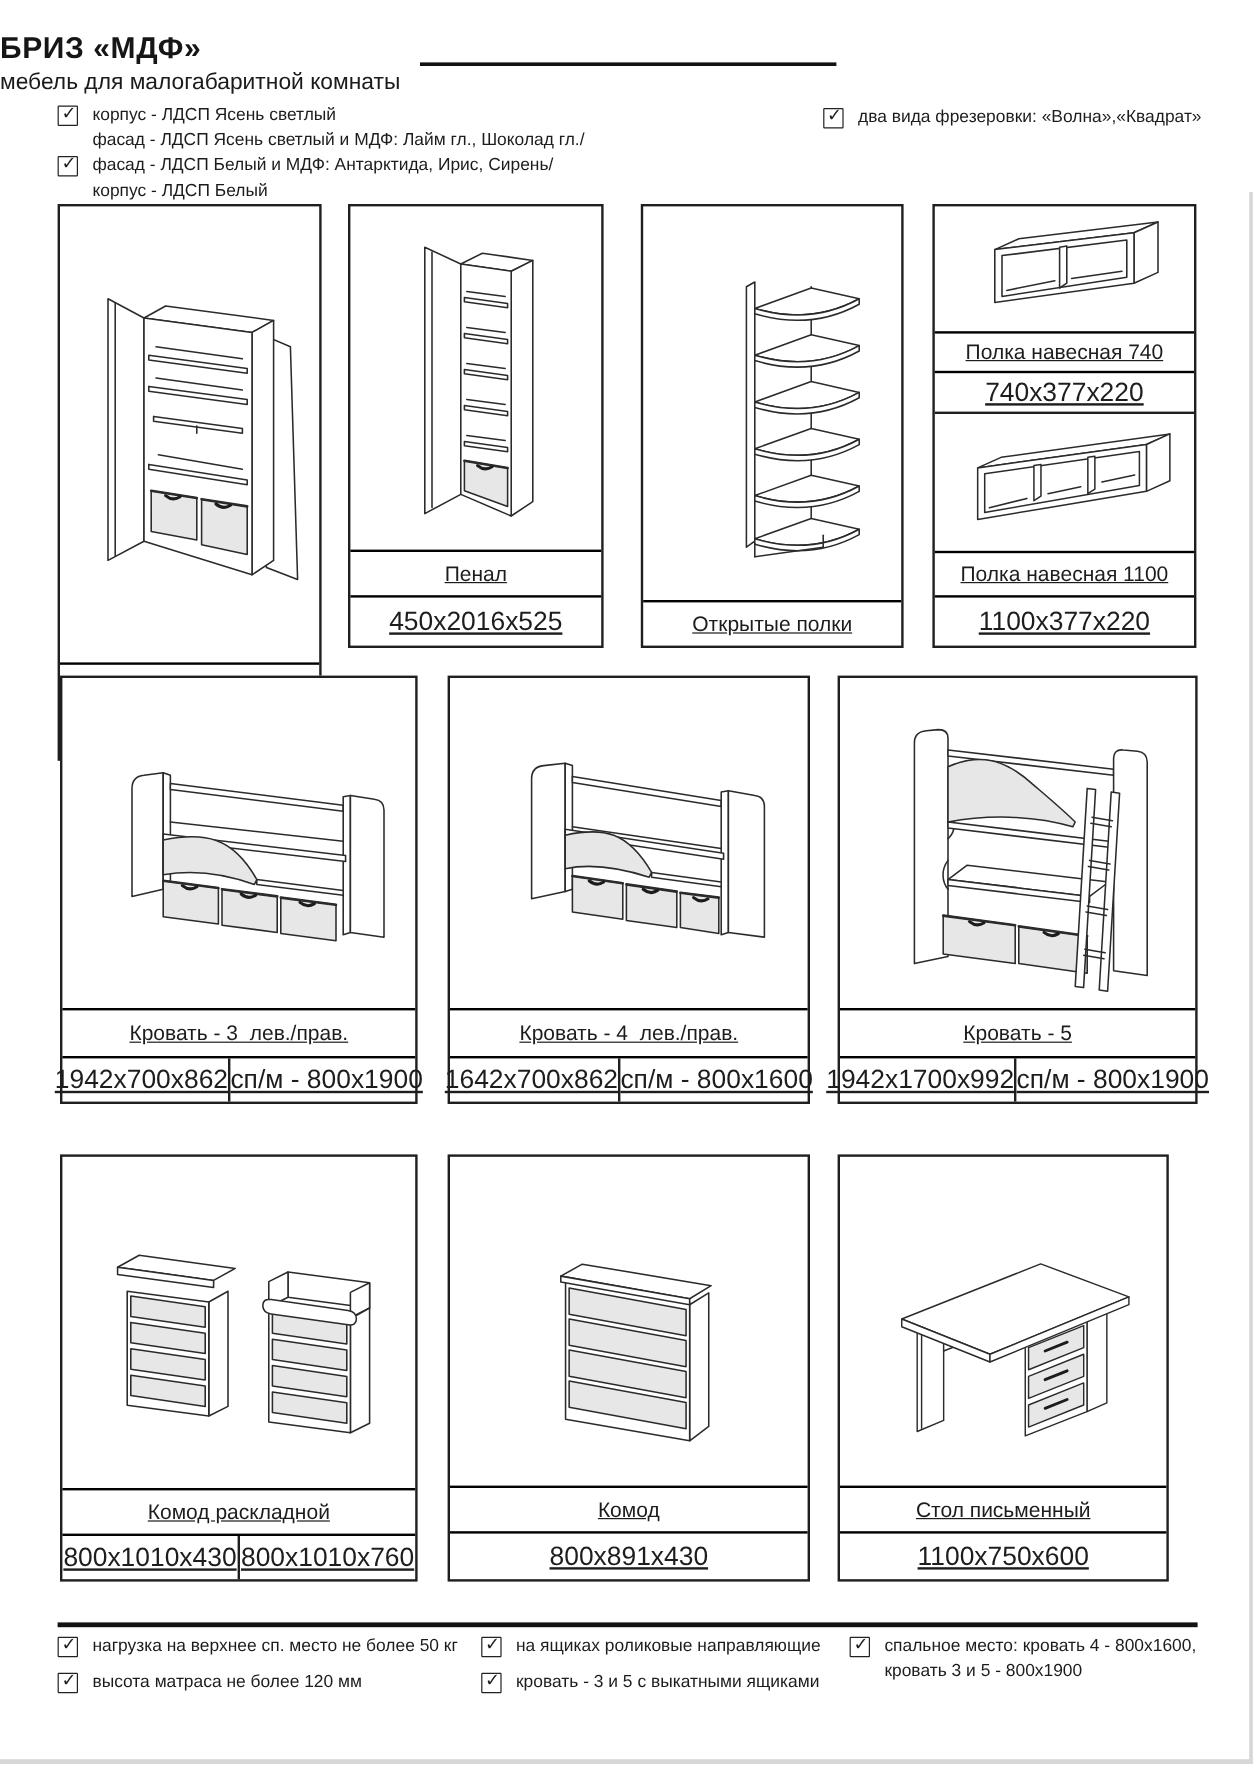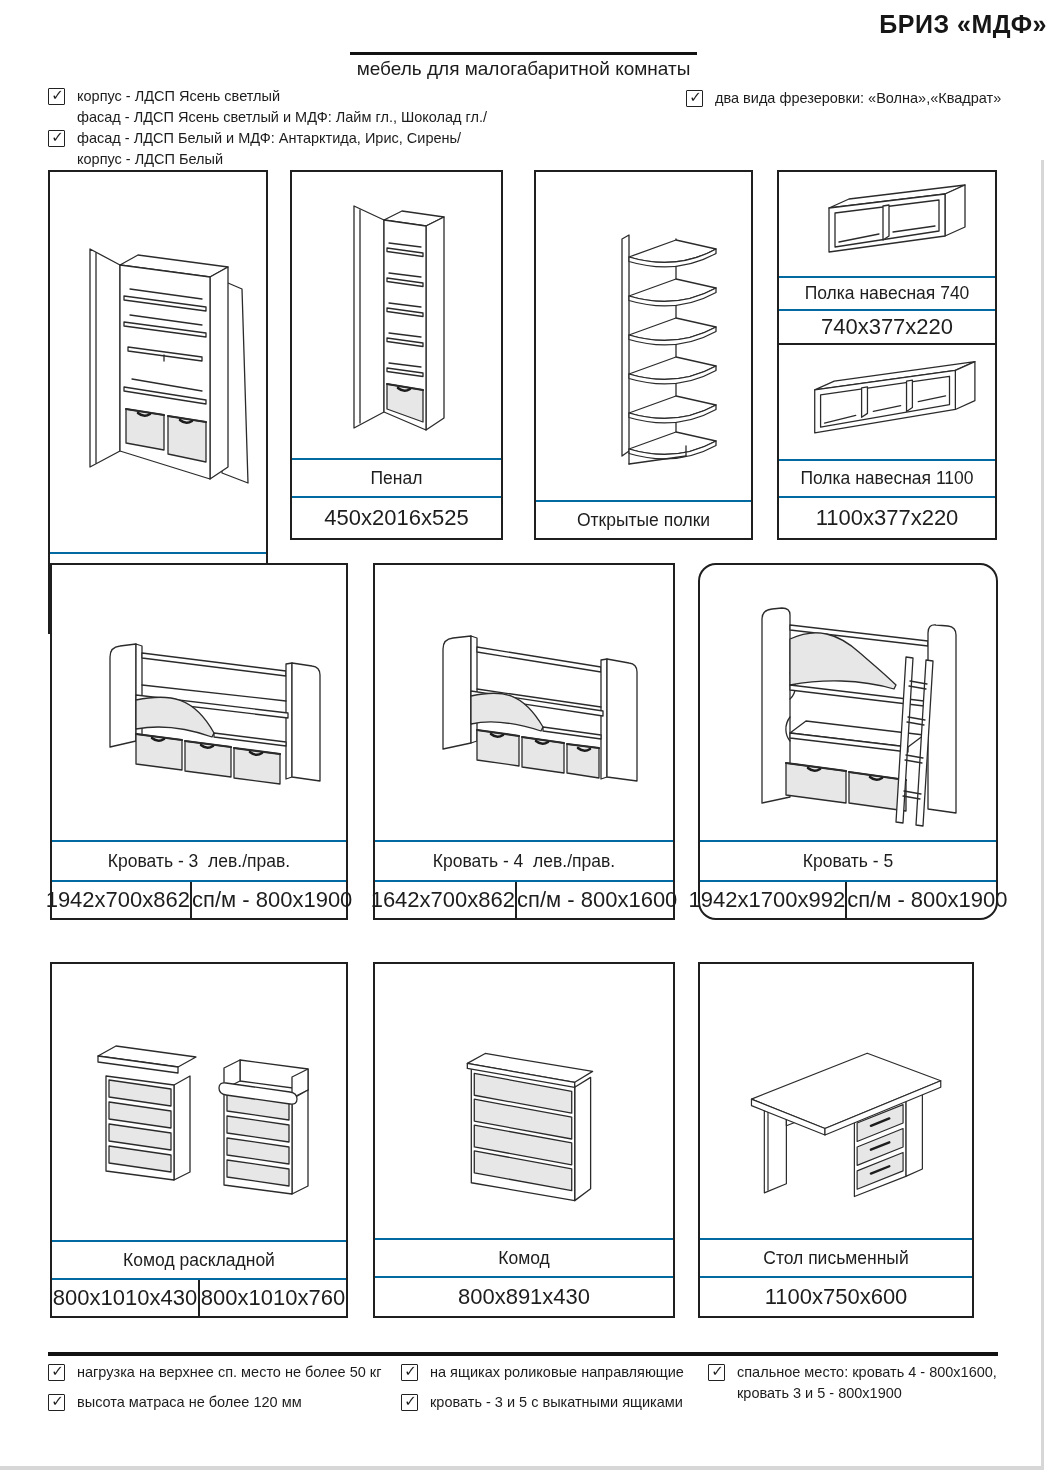--- a/index.html
+++ b/index.html
@@ -1,38 +1,38 @@
 <!DOCTYPE html>
 <html><head>
 <meta charset="utf-8">
 <style>
   html,body{margin:0;padding:0;background:#fff;}
   .page{position:relative;width:1047px;height:1480px;background:#ffffff;
         font-family:"Liberation Sans","DejaVu Sans",sans-serif;color:#1d1d1d;overflow:hidden;}
   .edge-r{position:absolute;right:3px;top:160px;width:3px;height:1310px;background:#d7d7d7;}
   .edge-b{position:absolute;left:0;top:1466px;width:1044px;height:4px;background:#d7d7d7;}
 
-  .title{position:absolute;left:0;right:0;top:10px;text-align:right;
+  .title{position:absolute;left:0;right:0;top:26px;text-align:left;
          font-size:25px;font-weight:bold;letter-spacing:.5px;color:#161616;}
   .title-rule{position:absolute;left:350px;top:52px;width:347px;height:3px;background:#121212;}
-  .subtitle{position:absolute;left:0;right:0;top:58px;text-align:center;
+  .subtitle{position:absolute;left:0;right:0;top:58px;text-align:left;
             font-size:19px;font-weight:500;color:#1b1b1b;}
 
   .note{position:absolute;display:flex;gap:12px;align-items:flex-start;
         font-size:14.5px;line-height:21px;color:#1c1c1c;}
   .cb{flex:0 0 auto;width:15px;height:15px;border:1.7px solid #222;border-radius:1px;
       display:flex;align-items:center;justify-content:center;margin-top:2px;background:#fff;}
   .cb i{font-style:normal;font-size:15px;line-height:1;margin-top:-4px;margin-left:2px;color:#1c1c1c;}
 
   .cell{position:absolute;border:2px solid #1f1f1f;background:#fff;box-sizing:border-box;
         display:flex;flex-direction:column;}
   .art{flex:1 1 auto;position:relative;overflow:hidden;}
   .art svg{display:block;width:100%;height:100%;}
-  .band{border-top:2px solid #0369a1;display:flex;align-items:center;justify-content:center;
-        white-space:pre;box-sizing:border-box;}
+  .band{border-top:2px solid #000000;display:flex;align-items:center;justify-content:center;
+        white-space:pre;box-sizing:border-box;text-decoration:underline;}
   .nm{font-size:17.5px;}
   .dm{font-size:22px;}
   .h36{height:38px;} .h38{height:40px;} .h40{height:42px;}
   .h32{height:34px;} .h33{height:35px;} .h41{height:43px;}
   .split{padding:0;}
   .split .half{flex:1 1 50%;height:100%;display:flex;align-items:center;justify-content:center;white-space:pre;}
   .split .half + .half{border-left:2px solid #1f1f1f;}
 
   
   .d path,.d polygon,.d line,.d polyline{stroke:#2b2b2b;stroke-width:1.3;fill:none;
@@ -241,21 +241,21 @@
         <path class="h" d="M203,183 q6,5 12,1"></path>
       </svg>
     </div>
     <div class="band nm h38">Кровать - 4  лев./прав.</div>
     <div class="band dm h36 split">
       <div class="half">1642х700х862</div>
       <div class="half">сп/м - 800х1600</div>
     </div>
   </div>
 
-  <div class="cell" style="left:698px;top:563px;width:300px;height:357px;border-radius:18px;">
+  <div class="cell" style="left:698px;top:563px;width:300px;height:357px;">
     <div class="art">
       <svg class="d" viewBox="0 0 296 275" preserveAspectRatio="xMidYMid meet">
         <path class="w" d="M62,54 Q62,45 72,44 L82,43 Q90,43 90,50 L90,232 L62,238 Z"></path>
         <path d="M90,108 C97,116 97,128 90,134"></path>
         <path d="M90,152 C84,160 85,170 90,176"></path>
         <polygon class="w" points="90,60 228,76 228,81 90,65"></polygon>
         <path class="g" d="M90,74 C116,62 138,68 160,88 C174,100 186,110 196,120 L194,124 C160,114 122,114 90,120 Z"></path>
         <polygon class="w" points="90,120 224,136 224,141 90,125"></polygon>
         <polygon class="w" points="90,168 208,182 224,170 106,156"></polygon>
         <polygon class="w" points="90,168 208,182 208,187 90,173"></polygon>

